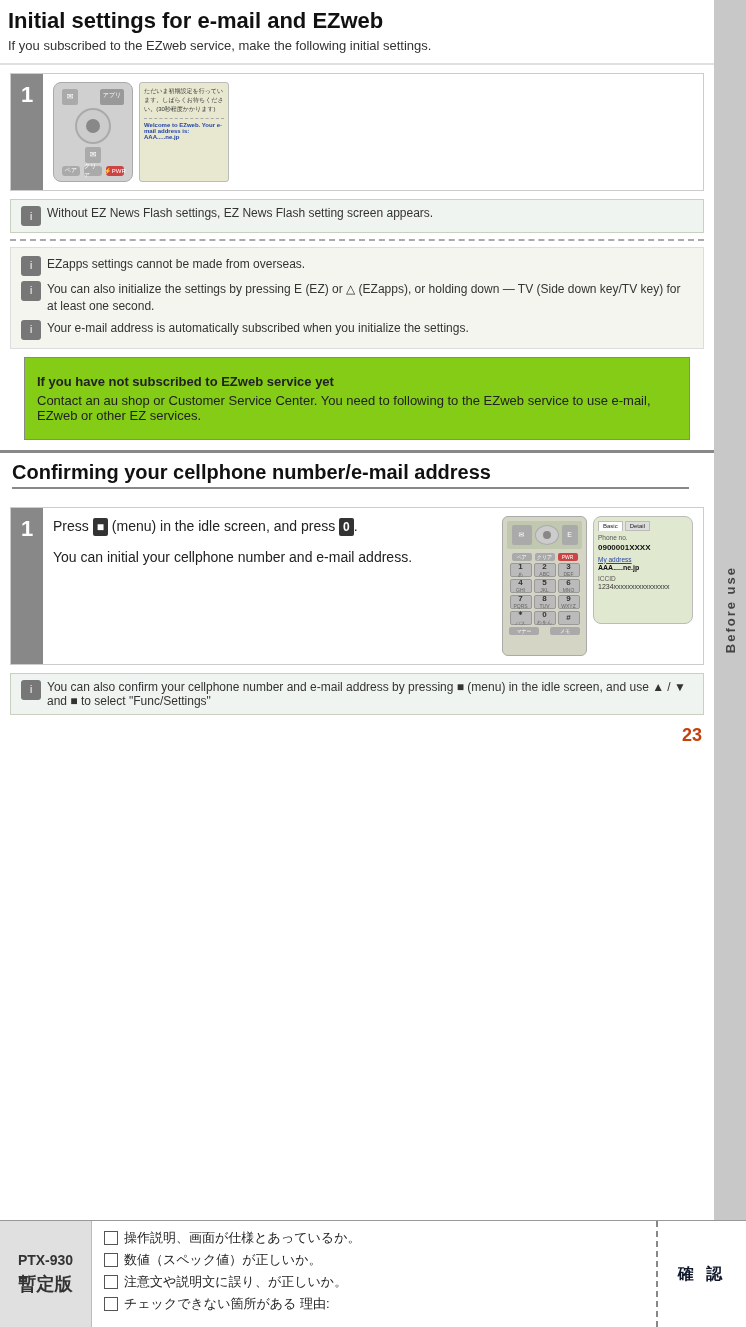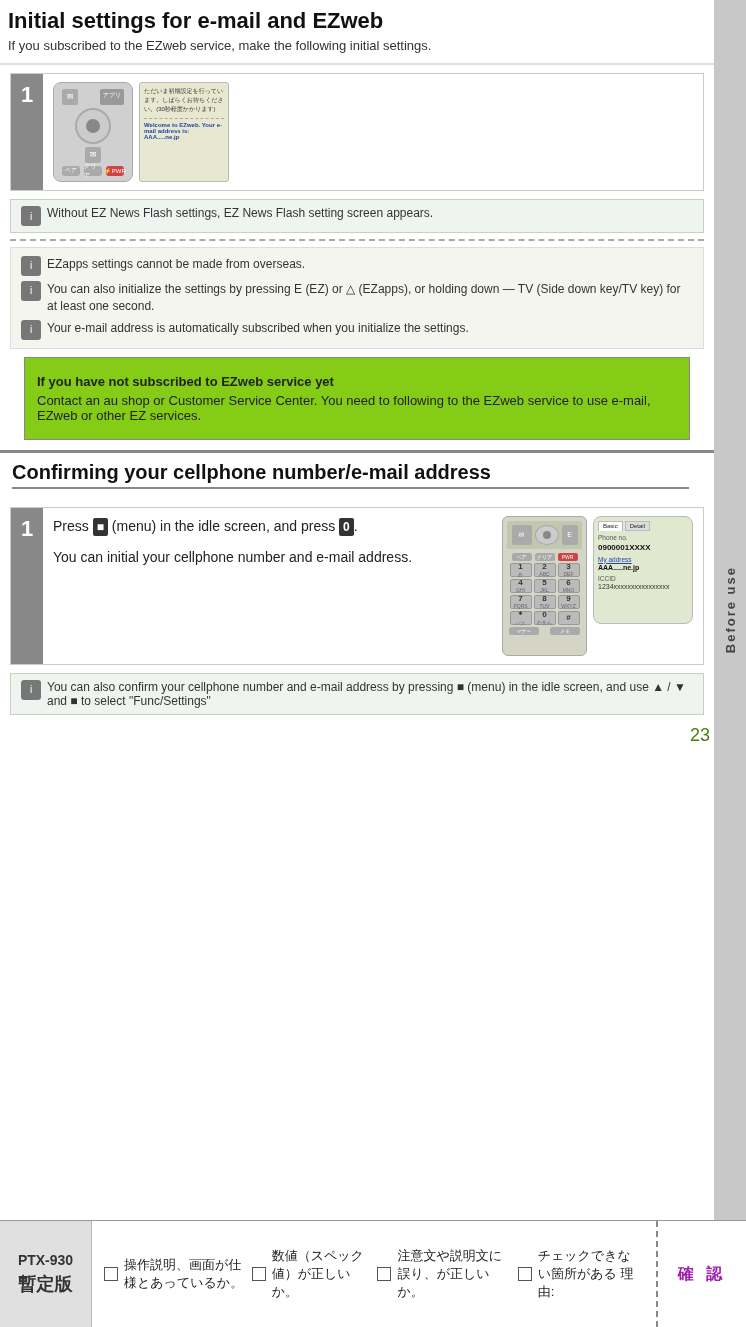--- a/index.html
+++ b/index.html
@@ -321,24 +321,24 @@
       font-size: 6px;
     }
     .ezweb-screen .tab.active {
       background: #fff;
       border-bottom: none;
     }
 
     
     .page-number {
       text-align: right;
-      padding: 6px 4px;
+      padding: 6px 12px;
       font-size: 18px;
-      font-weight: normal;
-      color: #4d7c0f;
+      font-weight: bold;
+      color: #c2410c;
     }
 
     
     .bottom-footer {
       position: absolute;
       bottom: 0;
       left: 0;
       right: 0;
       height: 107px;
       background: #fff;
@@ -364,20 +364,21 @@
     }
     .footer-label .draft {
       font-size: 18px;
       font-weight: bold;
       color: #333;
     }
     .footer-checklist {
       flex: 1;
       padding: 8px 12px;
       display: flex;
+      flex-direction: column;
       gap: 4px;
       font-size: 13px;
     }
     .check-item {
       display: flex;
       align-items: center;
       gap: 6px;
     }
     .checkbox {
       width: 14px;
@@ -389,21 +390,21 @@
     .footer-confirm {
       width: 90px;
       border-left: 2px dashed #888;
       display: flex;
       align-items: center;
       justify-content: center;
     }
     .confirm-text {
       font-size: 16px;
       font-weight: bold;
-      color: #a21caf;
+      color: #0f172a;
       letter-spacing: 4px;
     }
 
     .dashed-divider {
       border: none;
       border-top: 2px dashed #aaa;
       margin: 6px 10px;
     }
 
     .bold-key {

